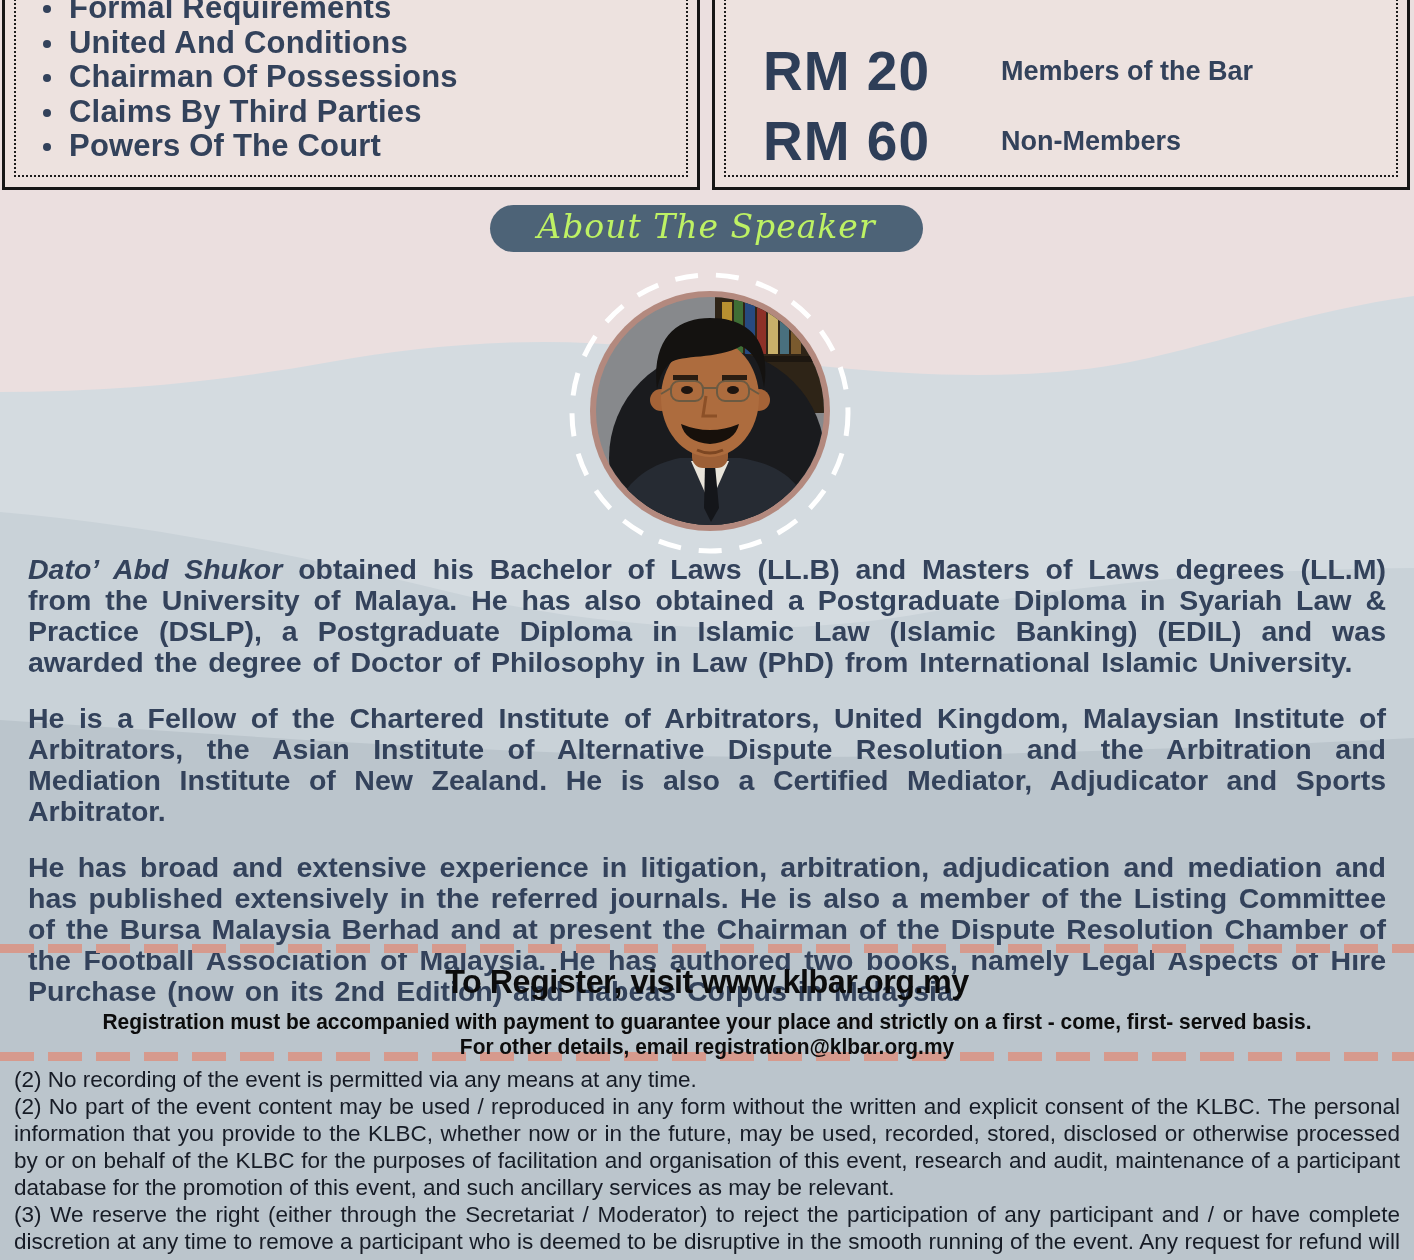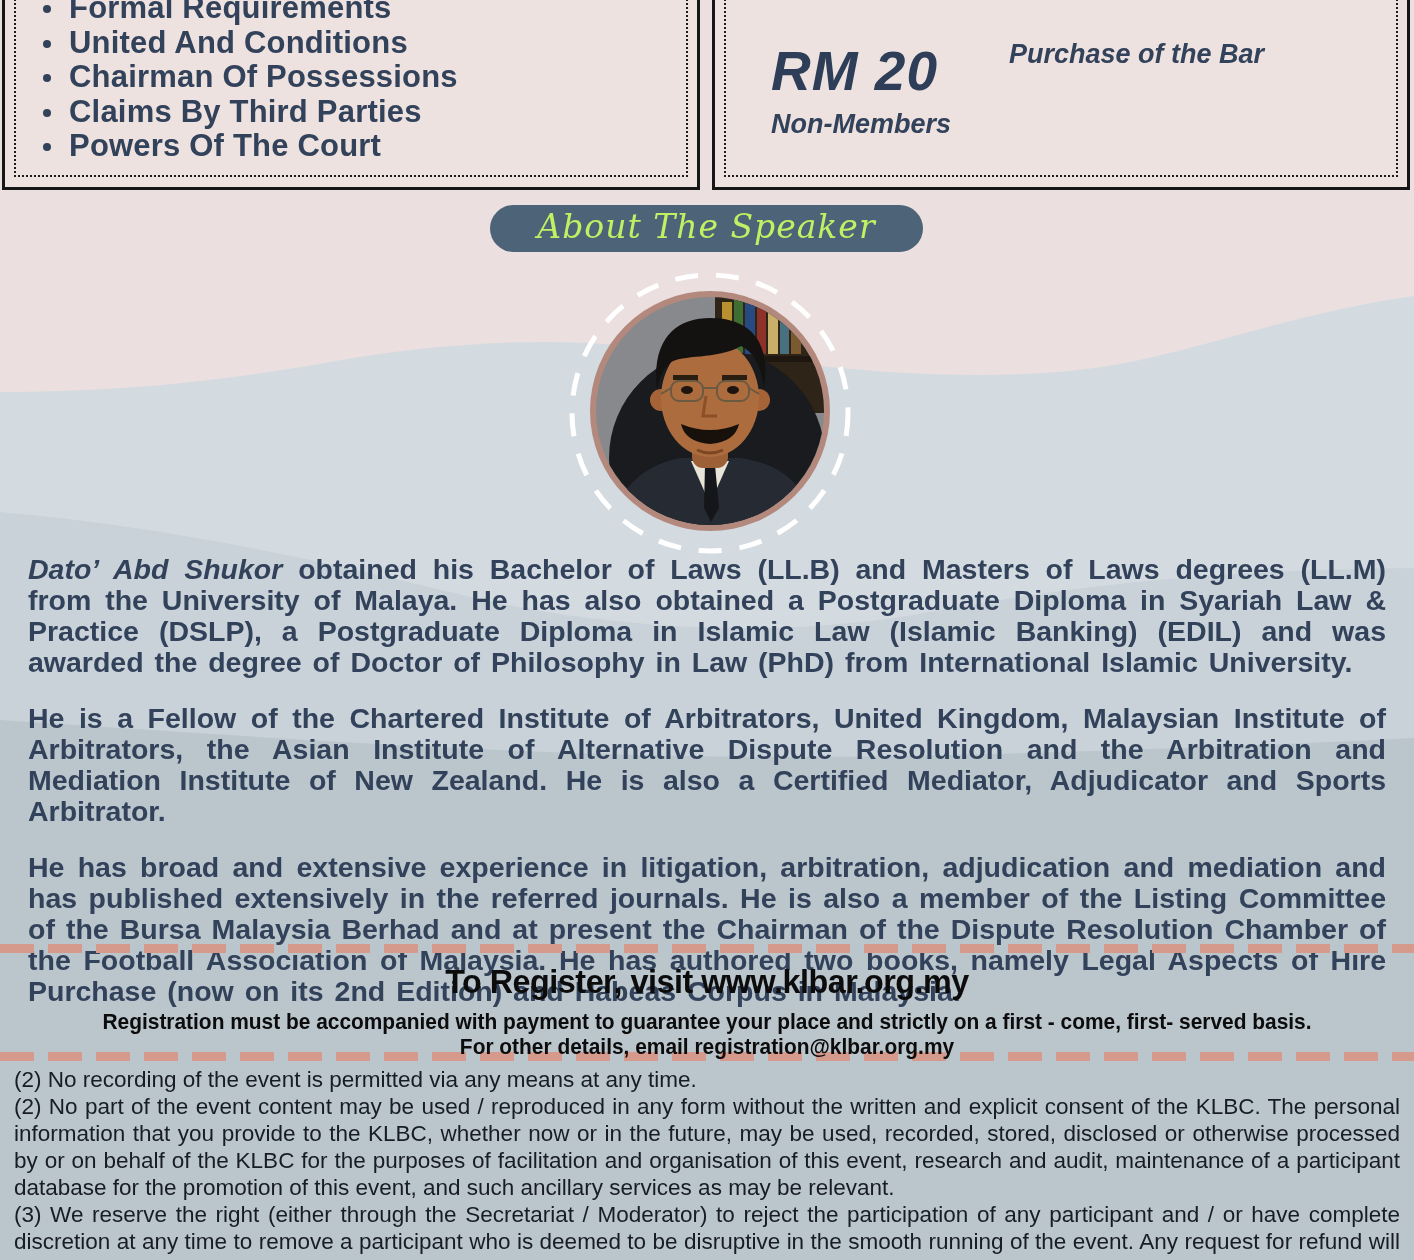--- a/index.html
+++ b/index.html
@@ -24,21 +24,21 @@
 
   .topic-list { position:absolute; left:30px; top:24px; margin:0; padding:0; list-style:none; }
   .topic-list li {
     position:relative; padding-left:34px; height:34.5px; line-height:34.5px;
     font-size:31px; font-weight:bold; color:#33425b; letter-spacing:0.2px;
   }
   .topic-list li .dot {
     position:absolute; left:8px; top:14px; width:8px; height:8px; border-radius:50%;
     background:#33425b;
   }
-  .fee-row { position:absolute; left:56px; display:flex; align-items:flex-start;font-style:italic; }
+  .fee-row { position:absolute; left:48px; display:flex; align-items:center; }
   .fee-row .price {
     width:238px; font-size:55px; font-weight:bold; color:#2e3e58; letter-spacing:1px;
     white-space:nowrap;
   }
   .fee-row .who { font-size:27px; font-weight:bold; color:#33425b; white-space:nowrap; }
   .fee-row-1 { top:72px; }
   .fee-row-2 { top:142px; }
 
   
   .speaker-pill {
@@ -106,23 +106,24 @@
       <li><span class="dot"></span><span>Claims By Third Parties</span></li>
       <li><span class="dot"></span><span>Powers Of The Court</span></li>
     </ul>
   </div>
 
   <div class="info-box box-right layer">
     <div class="inner-dotted"></div>
 
     <div class="fee-row fee-row-1">
       <span class="price">RM 20</span>
-      <span class="who">Purchase of the Bar</span>
+      <span class="who">Members of the Bar</span>
     </div>
     <div class="fee-row fee-row-2">
+      <span class="price">RM 60</span>
       <span class="who">Non-Members</span>
     </div>
   </div>
 
   <div class="speaker-pill layer">
     <span>About The Speaker</span>
   </div>
 
   <div class="avatar-wrap layer">
     <svg viewBox="0 0 290 290" width="290" height="290" aria-hidden="true">

